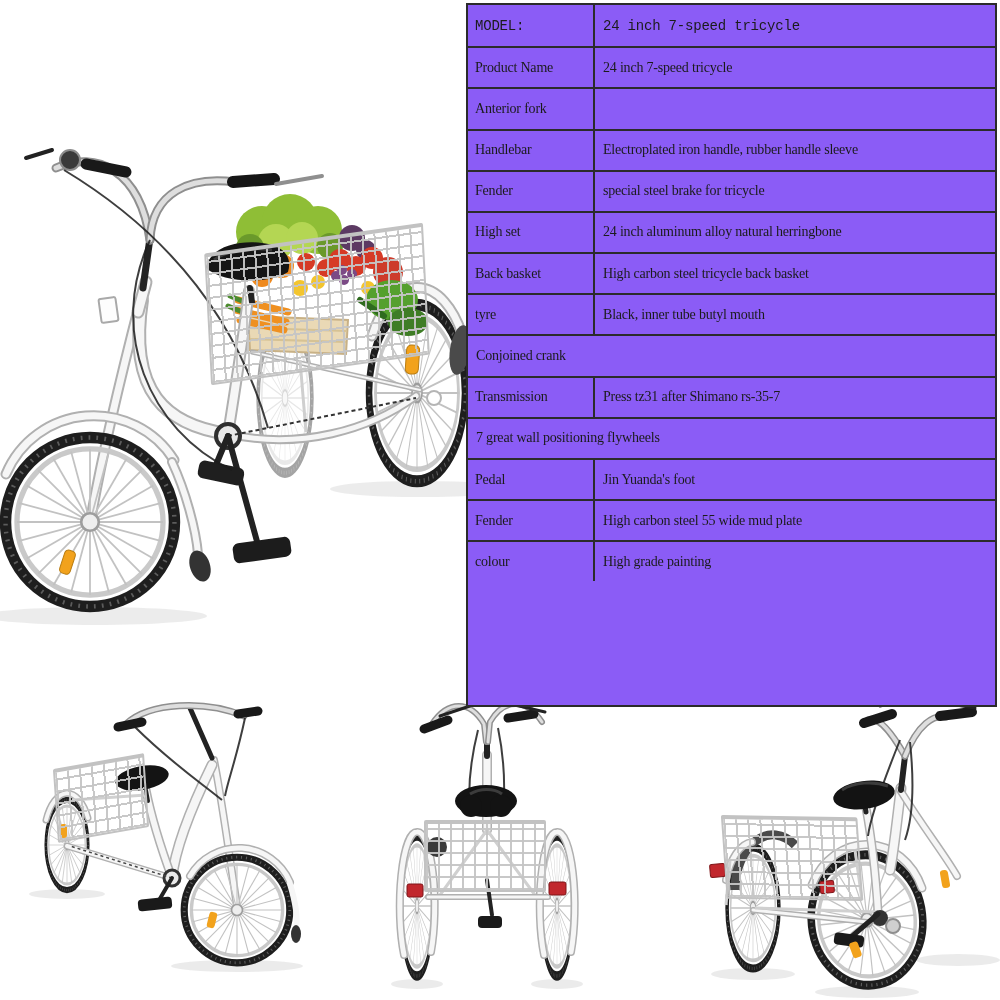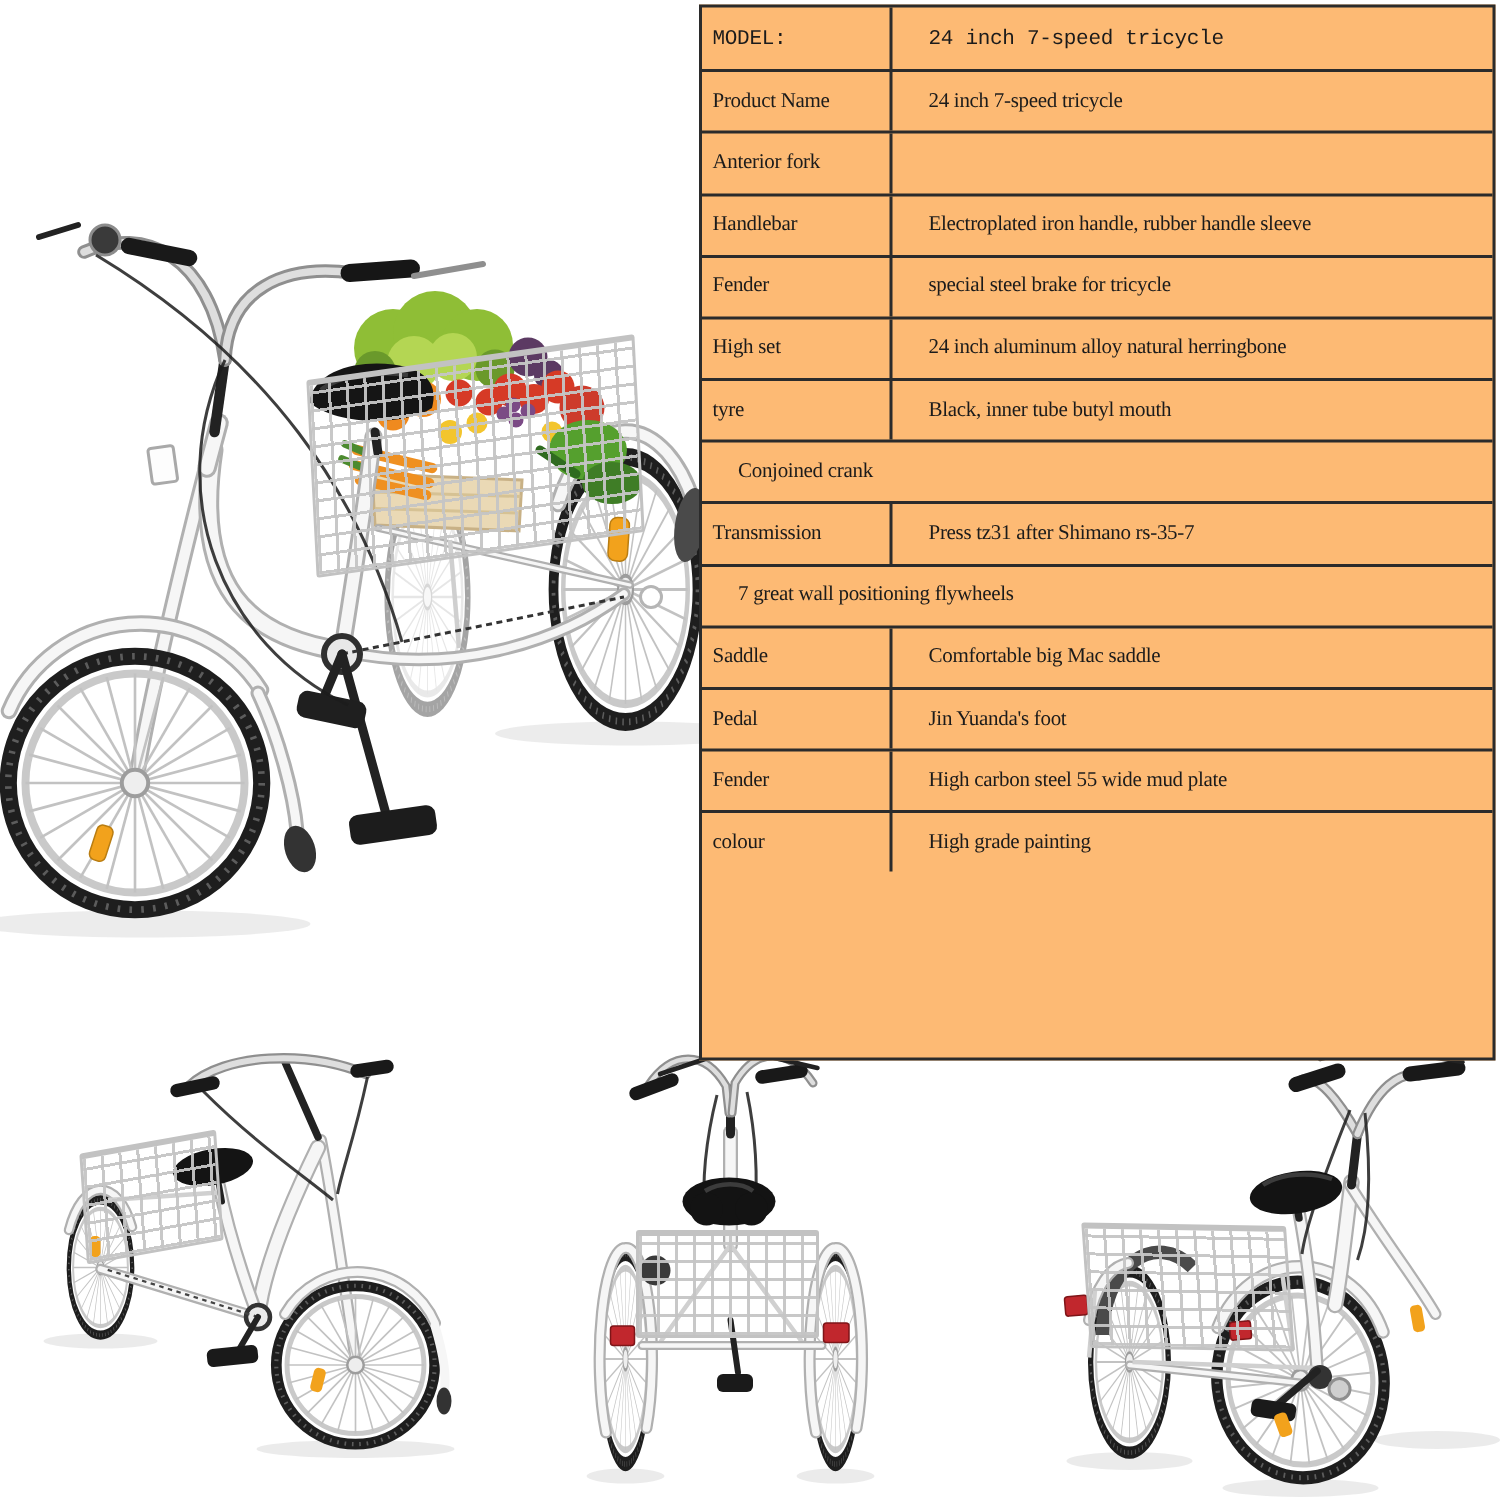--- a/index.html
+++ b/index.html
@@ -17,27 +17,27 @@
   }
   .basket-main { left:207px; top:238px; width:216px; height:126px; transform:rotate(-3deg) skewY(-5deg); }
   .basket-bl   { left:55px;  top:761px; width:88px;  height:68px;  transform:rotate(-4deg) skewY(-6deg); }
   .basket-bm   { left:424px; top:820px; width:118px; height:66px; }
   .basket-br   { left:724px; top:816px; width:132px; height:78px; transform:rotate(-4deg) skewY(5deg); }
 
   
   .spec-table {
     position:absolute; z-index:3; left:466px; top:3px; width:527px; height:700px;
     display:grid; grid-template-rows:repeat(17,1fr);
-    border:2px solid #2b2b2b; background:#fdba74;
+    border:2px solid #2b2b2b; background:#8b5cf6;
     font-size:14px; letter-spacing:-0.2px; color:#1b1b1b;
   }
   .srow { display:grid; grid-template-columns:127px 1fr; min-height:0; }
   .srow + .srow { border-top:2px solid #2b2b2b;font-family:Liberation Serif, serif; }
   .cl { border-right:2px solid #2b2b2b; display:flex; align-items:center; padding-left:7px; white-space:nowrap; overflow:visible; }
-  .cv { display:flex; align-items:center; padding-left:24px; white-space:nowrap; overflow:visible; }
+  .cv { display:flex; align-items:center; padding-left:8px; white-space:nowrap; overflow:visible; }
 
   
   .tO { stroke:#b0b0b0; fill:none; stroke-linecap:round; stroke-linejoin:round; }
   .tI { stroke:#f6f6f6; fill:none; stroke-linecap:round; stroke-linejoin:round; }
   .cO { stroke:#8f8f8f; fill:none; stroke-linecap:round; }
   .cI { stroke:#dedede; fill:none; stroke-linecap:round; }
   .dk { stroke:#222222; fill:none; stroke-linecap:round; }
   .cable { stroke:#1c1c1c; fill:none; stroke-width:2; opacity:.85; }
 </style>
 </head>
@@ -345,38 +345,38 @@
       </div>
     <div class="srow">
         <div class="cl">Fender</div>
         <div class="cv">special steel brake for tricycle</div>
       </div>
     <div class="srow">
         <div class="cl">High set</div>
         <div class="cv">24 inch aluminum alloy natural herringbone</div>
       </div>
     <div class="srow">
+        <div class="cl">Back basket</div>
+        <div class="cv">High carbon steel tricycle back basket</div>
+      </div>
+    <div class="srow">
         <div class="cl">tyre</div>
         <div class="cv">Black, inner tube butyl mouth</div>
       </div>
     <div class="srow">
         <div class="cv">Conjoined crank</div>
       </div>
     <div class="srow">
         <div class="cl">Transmission</div>
         <div class="cv">Press tz31 after Shimano rs-35-7</div>
       </div>
     <div class="srow">
         <div class="cv">7 great wall positioning flywheels</div>
       </div>
     <div class="srow">
-        <div class="cl">Saddle</div>
-        <div class="cv">Comfortable big Mac saddle</div>
-      </div>
-    <div class="srow">
         <div class="cl">Pedal</div>
         <div class="cv">Jin Yuanda's foot</div>
       </div>
     <div class="srow">
         <div class="cl">Fender</div>
         <div class="cv">High carbon steel 55 wide mud plate</div>
       </div>
     <div class="srow">
         <div class="cl">colour</div>
         <div class="cv">High grade painting</div>

